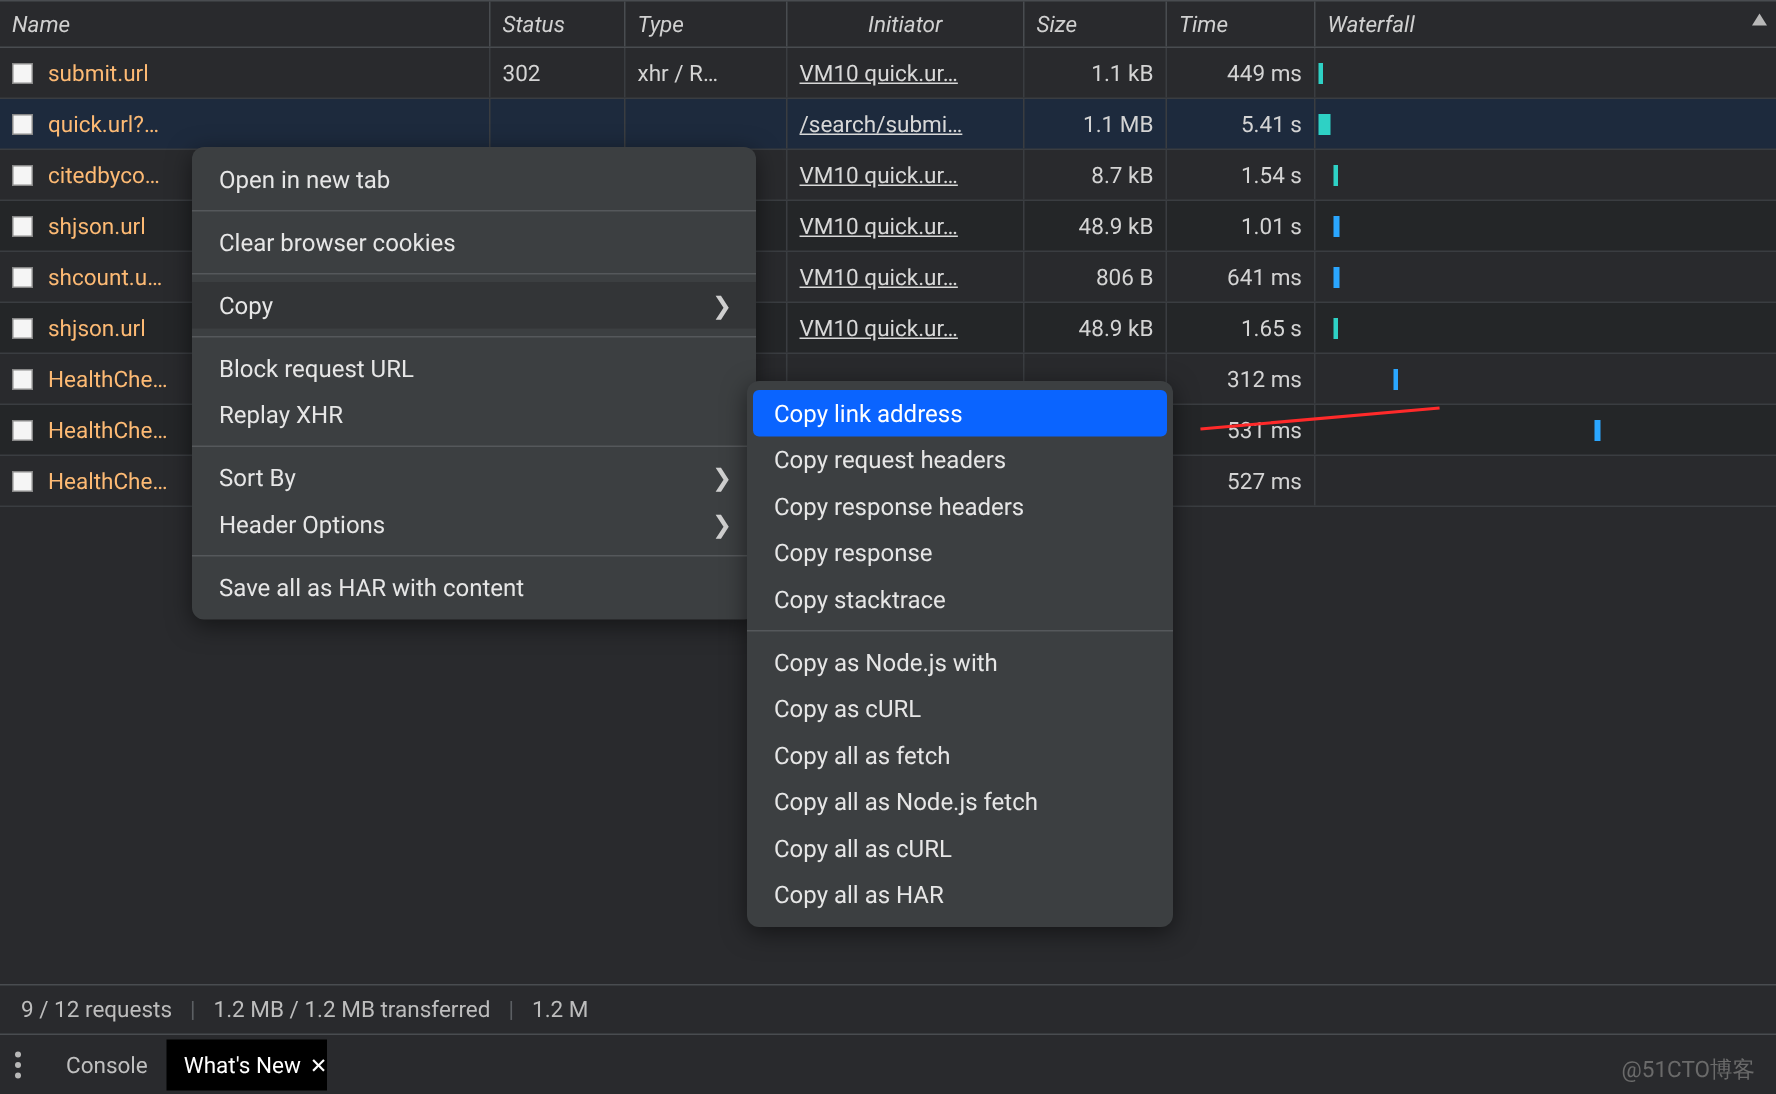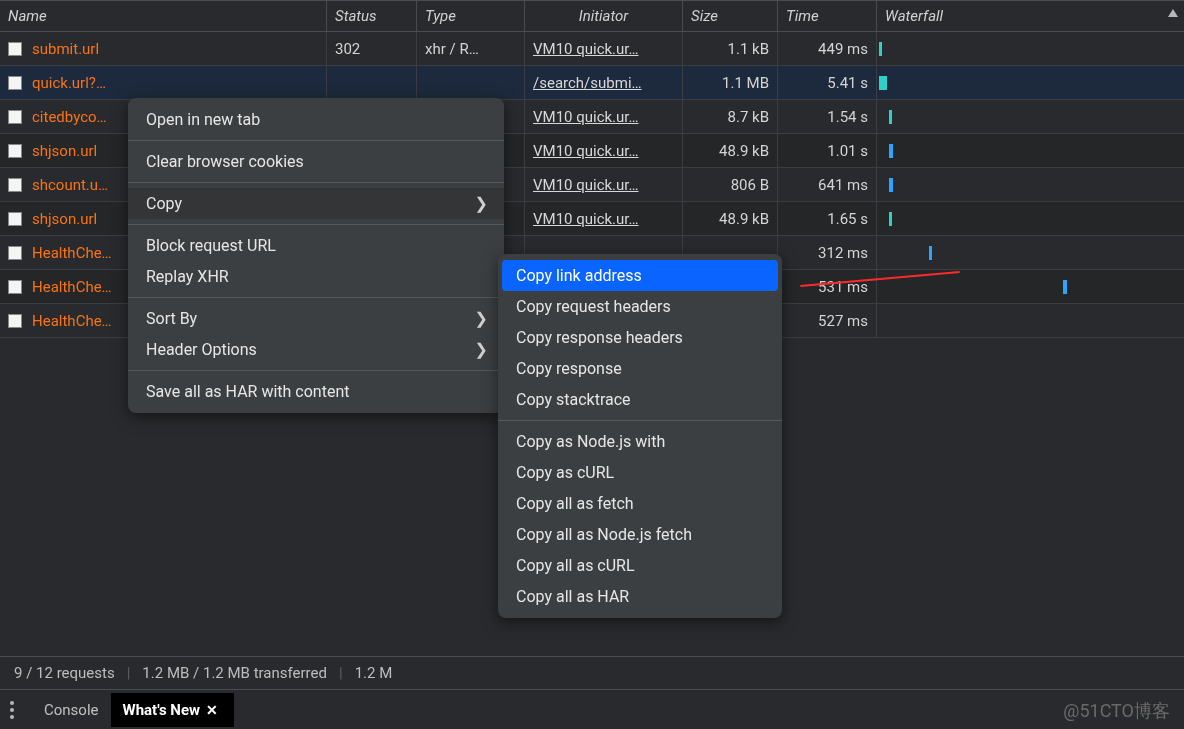--- a/index.html
+++ b/index.html
@@ -16,46 +16,46 @@
   .col-time { width: 99px; text-align: left; }
   .col-waterfall { flex: 1; position: relative; }
   .tbody { }
   .row { display: flex; height: 34px; align-items: stretch; border-bottom: 1px solid #3a3d41; }
   .row.odd { background: #242628; }
   .row.selected { background: #1d2a3d; }
   .td { padding: 6px 8px; border-right: 1px solid #3a3d41; white-space: nowrap; overflow: hidden; text-overflow: ellipsis; display: flex; align-items: center; }
   .td:last-child { border-right: none; }
   .td.size, .td.time { justify-content: flex-end; }
   .checkbox { width: 14px; height: 14px; background: #f5f5f5; border: 1px solid #888; margin-right: 10px; flex-shrink: 0; }
-  .namecell { color: #f97316; }
+  .namecell { color: #fdba74; }
   .initiator-link { color: #d8d8d8; text-decoration: underline; cursor: pointer; }
   .waterfall-bar { position: absolute; height: 14px; top: 10px; }
 
   .context-menu { position: absolute; background: #3c3f41; border-radius: 8px; box-shadow: 0 4px 16px rgba(0,0,0,0.5); padding: 6px 0; z-index: 10; }
   .menu1 { left: 128px; top: 98px; width: 376px; }
   .menu2 { left: 498px; top: 254px; width: 284px; z-index: 11; }
   .menu-item { display: flex; align-items: center; justify-content: space-between; padding: 6px 16px 6px 18px; color: #e6e6e6; font-size: 16px; cursor: default; }
   .menu-item.highlight { background: #0a64ff; color: #ffffff; border-radius: 4px; margin: 0 4px; padding-left: 14px; padding-right: 12px; }
   .menu-item.hovered { background: #333537; }
   .menu-sep { height: 1px; background: #55585b; margin: 5px 0; }
   .chevron { color: #cfcfcf; }
 
   .status-bar { position: absolute; left: 0; right: 0; top: 656px; height: 34px; border-top: 1px solid #494c50; border-bottom: 1px solid #494c50; display: flex; align-items: center; color: #bdbdbd; font-size: 15px; padding: 0 14px; }
   .status-sep { margin: 0 12px; color: #5c5f63; }
 
   .drawer-tabs { position: absolute; left: 0; right: 0; top: 690px; height: 39px; display: flex; align-items: center; padding-left: 10px; color: #bdbdbd; }
   .kebab { display: inline-flex; flex-direction: column; gap: 3px; margin-right: 18px; }
   .kebab span { width: 4px; height: 4px; background: #b8b8b8; border-radius: 50%; }
   .tab { padding: 8px 12px; color: #c0c0c0; }
-  .tab.active { background: #000; color: #fff; padding-right: 16px; font-weight: bold; }
+  .tab.active { background: #000; color: #fff; padding-right: 0; }
   .tab .close { margin-left: 6px; font-size: 14px; }
 
   .annotation-line { position: absolute; left: 800px; top: 278px; width: 160px; height: 2px; background: #ff2a2a; transform: rotate(-5deg); z-index: 5; }
 
-  .watermark { position: absolute; right: 14px; bottom: 6px; color: #6a6a6a; font-size: 18px; }
+  .watermark { position: absolute; right: 14px; bottom: 6px; color: #6a6a6a; font-size: 15px; }
   .sort-tri { position: absolute; right: 6px; top: 8px; width: 0; height: 0; border-left: 5px solid transparent; border-right: 5px solid transparent; border-bottom: 8px solid #b8b8b8; }
   .status-text { color:#d4d4d4; }
   .type-text { color:#d4d4d4; }
 </style>
 </head>
 <body>
 
 <div class="table">
   <div class="thead">
     <div class="th col-name">Name</div>

